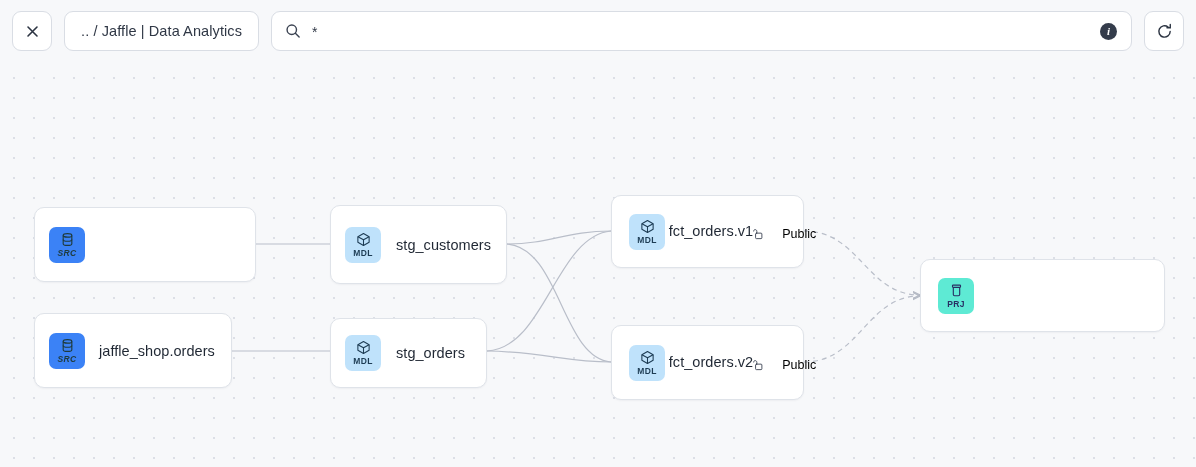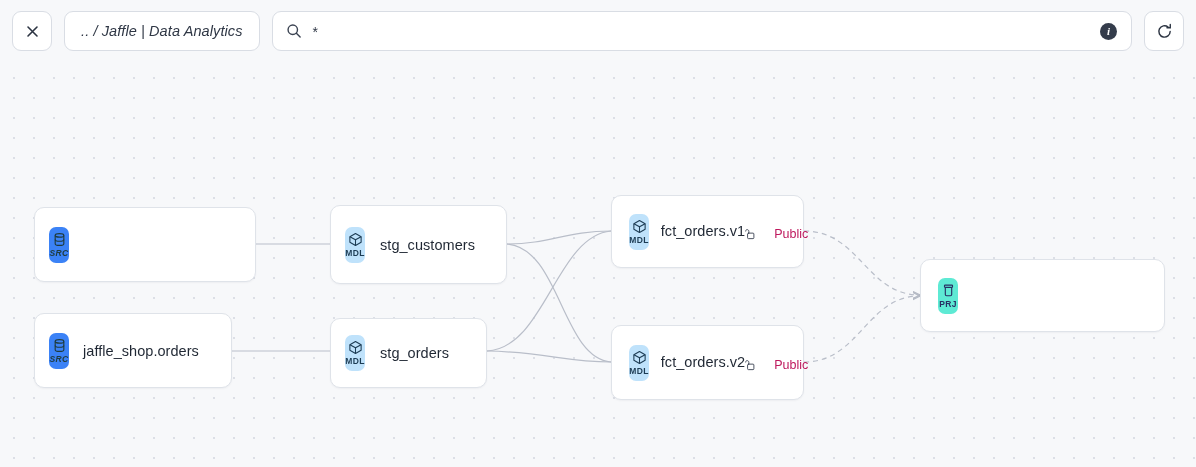--- a/index.html
+++ b/index.html
@@ -50,21 +50,20 @@
     background: #ffffff;
     border: 1px solid #d9dde4;
     border-radius: 9px;
     height: 40px;
     display: flex;
     align-items: center;
     justify-content: center;
     cursor: pointer;
     color: #2c3442;
     flex-shrink: 0;
-    font-style: italic;
   }
 
   .tb-btn.square { width: 40px; }
 
   .breadcrumb {
     padding: 0 16px;
     font-size: 14.5px;
     color: #2f3745;
     white-space: nowrap;
     letter-spacing: .1px;
@@ -131,21 +130,21 @@
     border: 1px solid #dfe3e9;
     border-radius: 10px;
     display: flex;
     align-items: center;
     z-index: 10;
     cursor: pointer;
     box-shadow: 0 1px 2px rgba(20,30,50,0.045);
   }
 
   .badge {
-    width: 20px;
+    width: 36px;
     height: 36px;
     border-radius: 7px;
     display: flex;
     flex-direction: column;
     align-items: center;
     justify-content: center;
     flex-shrink: 0;
     gap: 0px;
   }
 
@@ -175,21 +174,21 @@
     color: #1f2733;
     white-space: nowrap;
     letter-spacing: .05px;
   }
 
   .node-sub {
     display: flex;
     align-items: center;
     gap: 18px;
     font-size: 12.5px;
-    color: #be185d;
+    color: #000000;
     margin-top: 4px;
   }
 
   .node-kicker {
     font-size: 12.5px;
     color: #3b4352;
     white-space: nowrap;
     margin-bottom: 5px;
   }
 

